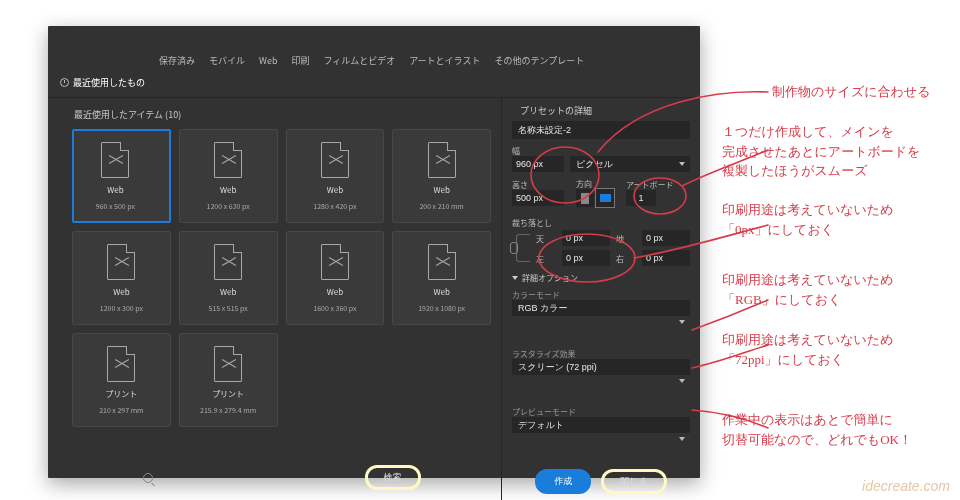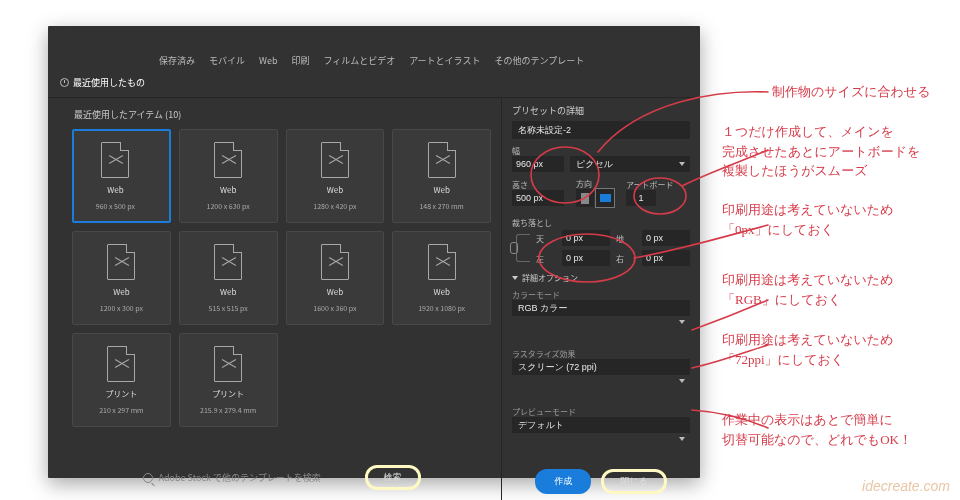--- a/index.html
+++ b/index.html
@@ -53,21 +53,21 @@
     width:210px;}
   .mag{ display:inline-block; width:10px; height:10px; border:1px solid #888;
     border-radius:50%; position:relative;}
   .mag::after{ content:""; position:absolute; right:-3px; bottom:-3px; width:4px;
     height:1px; background:#888; transform:rotate(45deg);}
   .pill{ border:3px solid #fef9c3; border-radius:12px; padding:3px 16px;
     font-size:9px; color:#ddd; cursor:pointer; background:transparent;font-family:Liberation Mono, monospace;}
   
   .right{ width:198px; padding:6px 10px 6px 10px; display:flex; flex-direction:column;
     font-size:9px; color:#bbb;}
-  .right .hd{ color:#ccc; margin-bottom:4px;}
+  .right .hd{ color:#ccc; margin-bottom:4px;margin-left:8px;}
   .nameField{ width:100%; background:#262626; border:none; color:#e8e8e8;
     font-size:9px; padding:4px 6px; margin-bottom:6px;}
   .row{ display:flex; align-items:center; gap:6px; margin-bottom:4px;}
   .lblTiny{ font-size:8px; color:#bbb;}
   .inp{ background:#262626; border:none; color:#e8e8e8; font-size:9px;
     padding:3px 4px; width:48px;}
   .sel{ background:#262626; border:none; color:#e8e8e8; font-size:9px;
     padding:3px 18px 3px 6px; width:100%; appearance:none; position:relative;}
   .selWrap{ position:relative; flex:1;}
   .selWrap::after{ content:""; position:absolute; right:5px; top:50%;
@@ -150,21 +150,21 @@
             </div>
             <div class="lab">Web</div>
             <div class="dim">1280 x 420 px</div>
           </div>
           <div class="card">
             <div class="doc-ico">
               <span class="x1"></span>
               <span class="x2"></span>
             </div>
             <div class="lab">Web</div>
-            <div class="dim">148 x 270 mm</div>
+            <div class="dim">200 x 210 mm</div>
           </div>
           <div class="card">
             <div class="doc-ico">
               <span class="x1"></span>
               <span class="x2"></span>
             </div>
             <div class="lab">Web</div>
             <div class="dim">1200 x 300 px</div>
           </div>
           <div class="card">
@@ -204,21 +204,20 @@
               <span class="x1"></span>
               <span class="x2"></span>
             </div>
             <div class="lab">プリント</div>
             <div class="dim">215.9 x 279.4 mm</div>
           </div>
         </div>
       <div class="searchrow">
         <div class="sbox">
           <span class="mag"></span>
-          <span>Adobe Stock で他のテンプレートを検索</span>
         </div>
         <button class="pill">検索</button>
       </div>
     </div>
 
     <div class="right">
       <div class="hd">プリセットの詳細</div>
       <input class="nameField" value="名称未設定-2" style="">
       <div class="lblTiny">幅</div>
       <div class="row">

